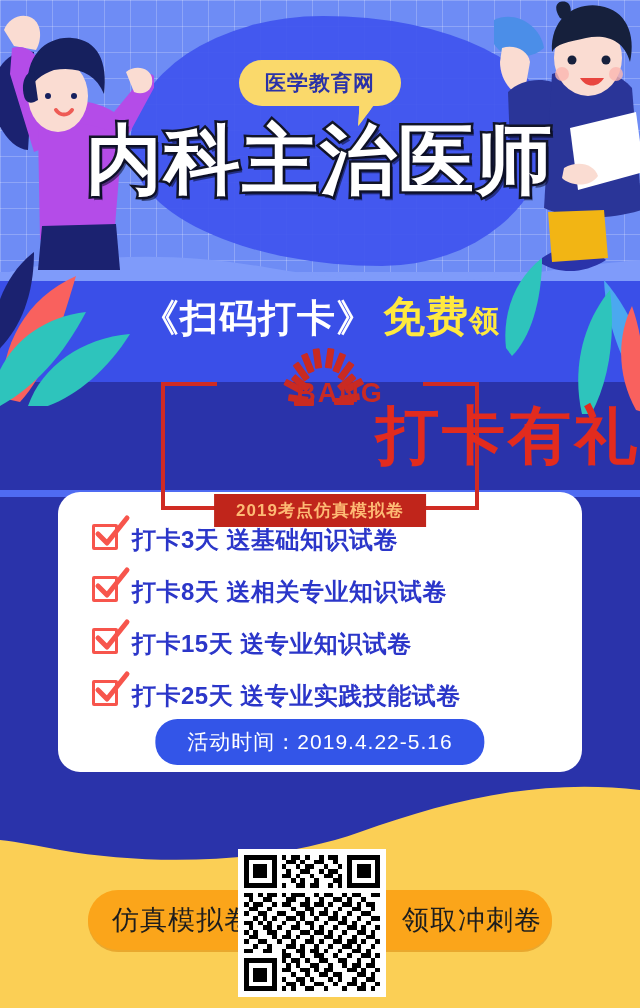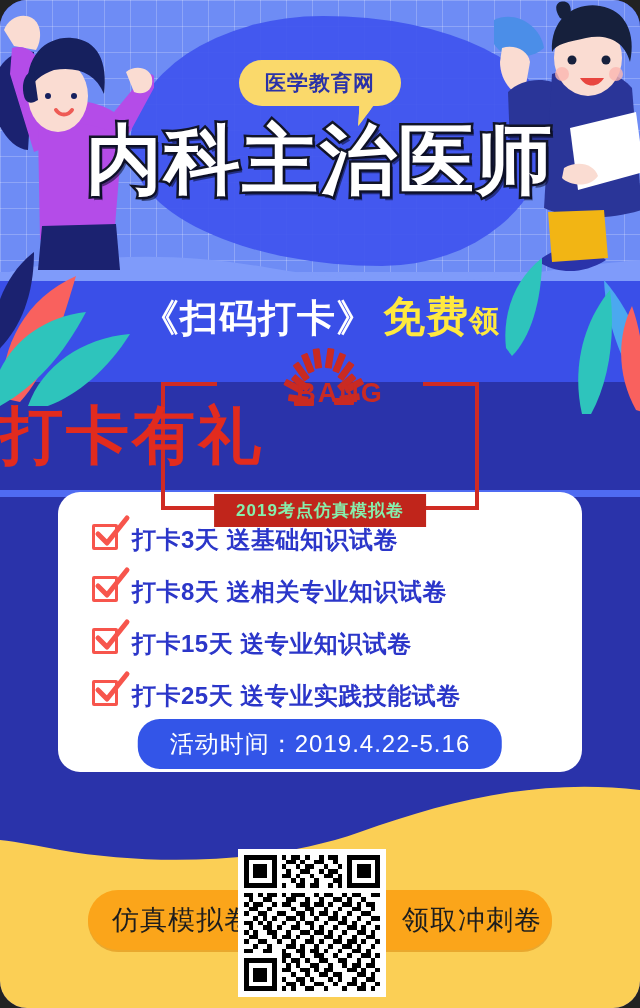--- a/index.html
+++ b/index.html
@@ -1,21 +1,20 @@
 <!DOCTYPE html>
 <html><head>
 <meta charset="utf-8">
 <style>
   html,body{margin:0;padding:0;background:#222;}
   *{box-sizing:border-box;}
   .poster{
     position:relative;width:640px;height:1008px;overflow:hidden;
     font-family:"Liberation Sans","DejaVu Sans",sans-serif;
     background:#2A32A8;
-    border-radius:27px;
   }
 
   
   .bg-grid{
     position:absolute;left:0;top:0;width:640px;height:300px;
     background-color:#6E8CF5;
     background-image:
       linear-gradient(to right, rgba(255,255,255,.22) 1px, transparent 1px),
       linear-gradient(to bottom, rgba(255,255,255,.22) 1px, transparent 1px);
     background-size:26px 26px;
@@ -101,27 +100,27 @@
   .frame{position:absolute;left:161px;top:382px;width:318px;height:128px;z-index:8;}
   .frame i{position:absolute;background:#D02B23;display:block;}
   .fr-l{left:0;top:0;width:4px;height:128px;}
   .fr-r{right:0;top:0;width:4px;height:128px;}
   .fr-t1{left:0;top:0;width:56px;height:4px;}
   .fr-t2{right:0;top:0;width:56px;height:4px;}
   .fr-b1{left:0;bottom:0;width:56px;height:4px;}
   .fr-b2{right:0;bottom:0;width:56px;height:4px;}
 
   .slogan{
-    position:absolute;left:0;top:404px;width:640px;text-align:left;z-index:9;
+    position:absolute;left:0;top:404px;width:640px;text-align:right;z-index:9;
     font-size:63px;font-weight:bold;color:#E22B1E;letter-spacing:3px;line-height:1;
   }
 
   .ribbon{
     position:absolute;left:50%;top:494px;transform:translateX(-50%);
-    background:#C0251B;color:#86efac;font-size:17px;font-weight:bold;
+    background:#C0251B;color:#fdba74;font-size:17px;font-weight:bold;
     padding:5px 22px;letter-spacing:1px;z-index:10;white-space:nowrap;
   }
 
   
   .card{
     position:absolute;left:58px;top:492px;width:524px;height:280px;
     background:#ffffff;border-radius:22px;z-index:5;
   }
   .list{position:absolute;left:92px;top:524px;width:470px;z-index:9;}
   .row{display:flex;align-items:flex-start;height:44px;margin-bottom:8px;}
@@ -129,21 +128,21 @@
   .chk .box{
     position:absolute;left:0;top:0;width:26px;height:26px;
     border:3px solid #F7554C;border-radius:2px;
   }
   .chk svg{position:absolute;left:2px;top:-7px;overflow:visible;}
   .row .txt{font-size:24px;font-weight:bold;color:#2B36C9;letter-spacing:.5px;white-space:nowrap;}
 
   .pill-time{
     position:absolute;left:50%;top:719px;transform:translateX(-50%);
     background:#3355E8;color:#fff;border-radius:22px;
-    font-size:24px;padding:9px 32px;letter-spacing:1px;z-index:10;white-space:nowrap;
+    font-size:21px;padding:9px 32px;letter-spacing:1px;z-index:10;white-space:nowrap;
   }
 
   
   .cta{
     position:absolute;left:88px;top:890px;width:464px;height:60px;
     background:#FBA51A;border-radius:30px;z-index:6;
     box-shadow:0 2px 0 rgba(210,120,0,.45);
   }
   .cta-l,.cta-r{
     position:absolute;top:890px;height:60px;line-height:60px;z-index:8;

